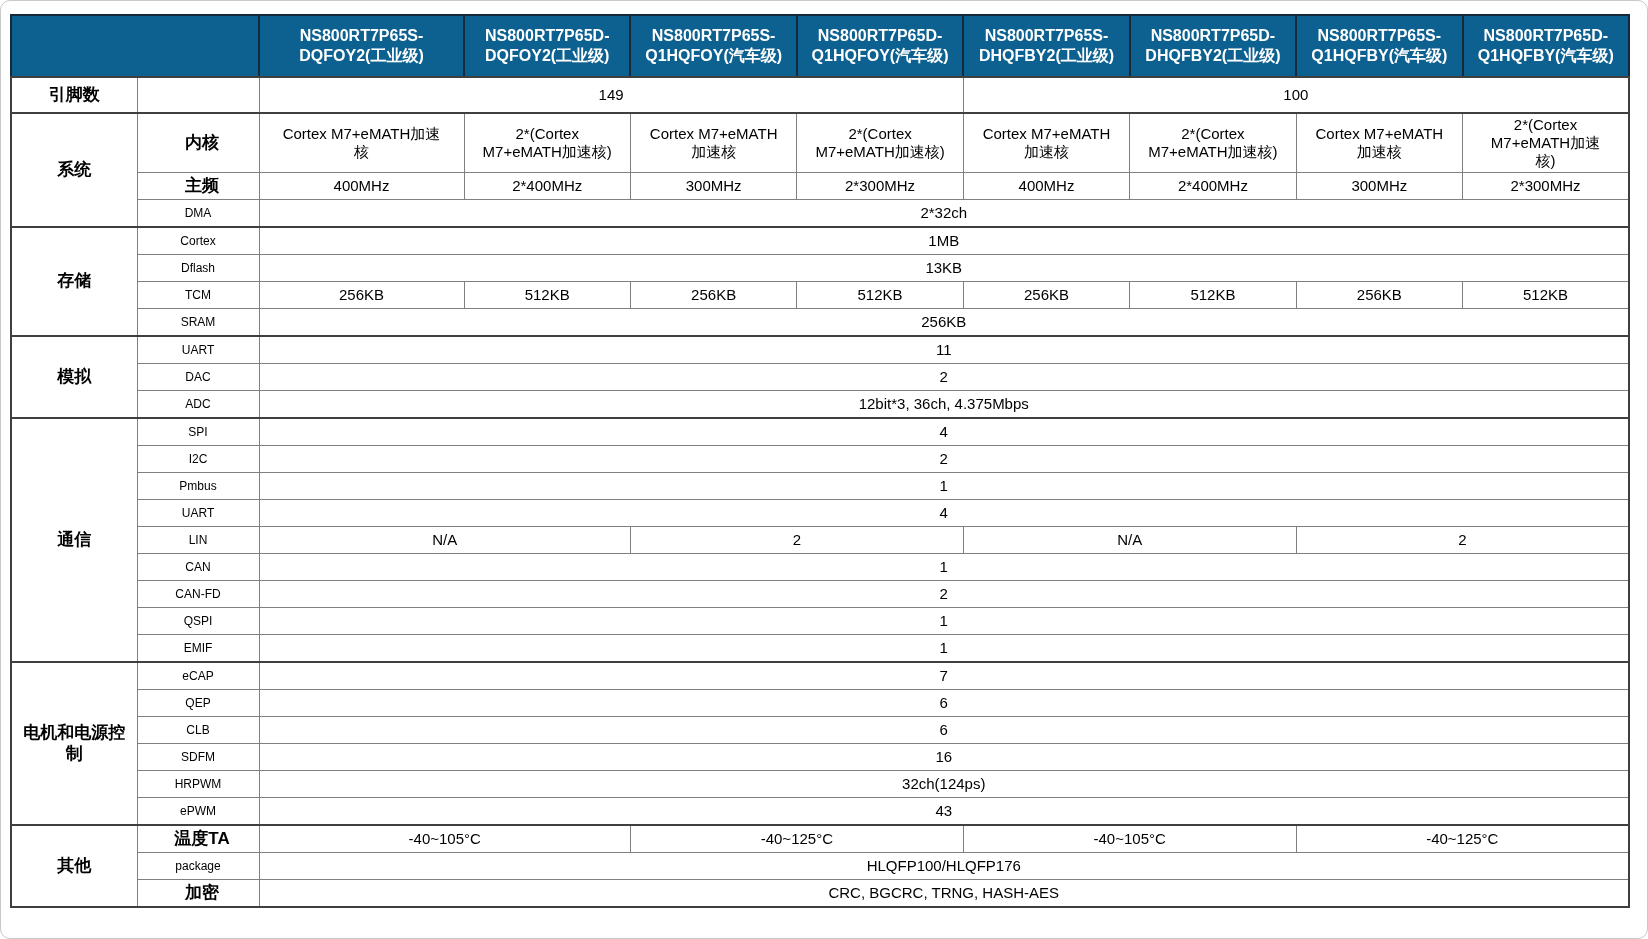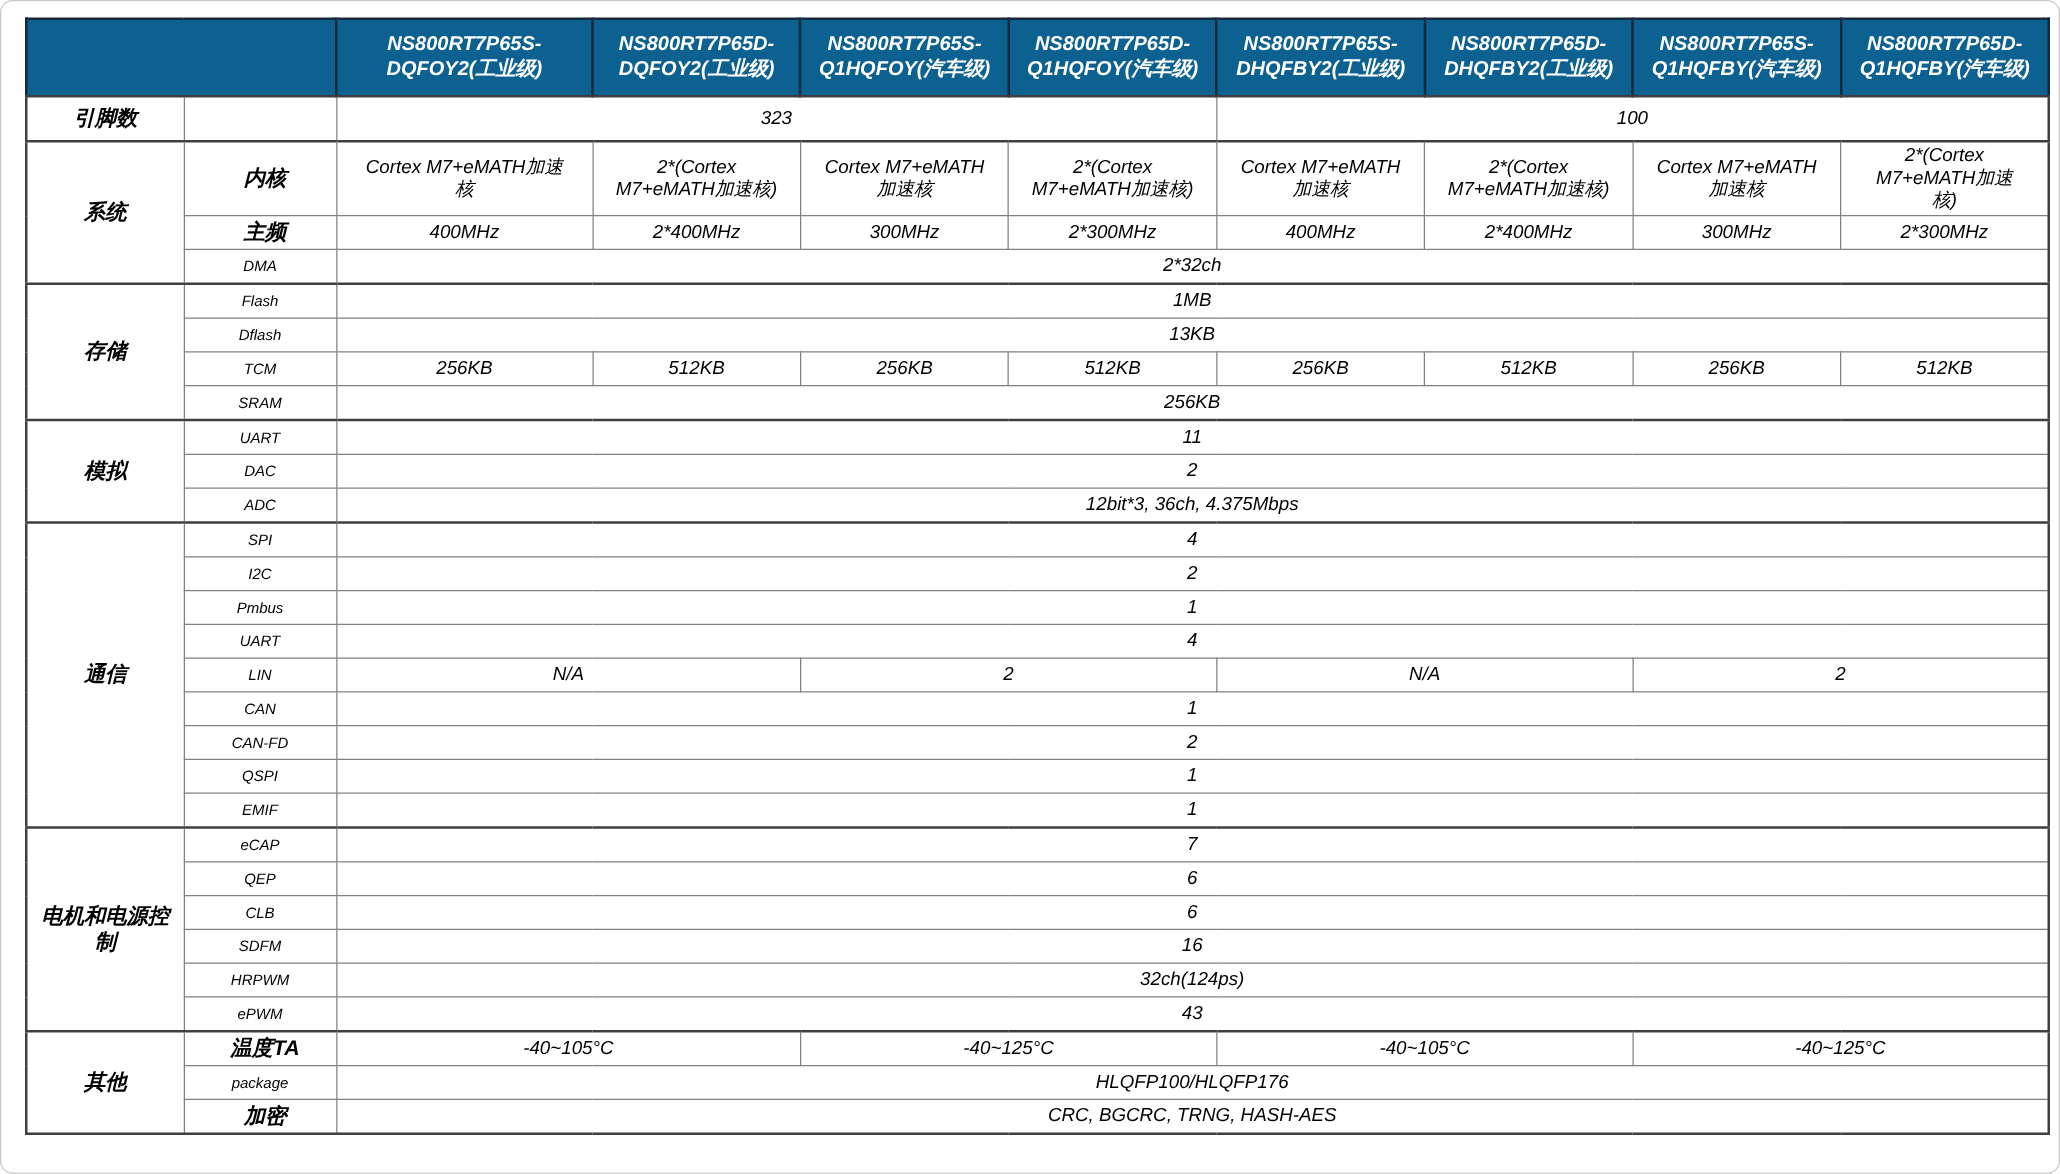--- a/index.html
+++ b/index.html
@@ -6,24 +6,23 @@
   body{
     width:1648px;height:939px;position:relative;overflow:hidden;
     font-family:"Liberation Sans","DejaVu Sans",sans-serif;
     color:#000;
   }
   .frame{
     position:absolute;inset:0;border:1px solid #c9c9c9;border-radius:10px;
     pointer-events:none;box-sizing:border-box;
   }
   table{
-    position:absolute;left:20px;top:14px;width:1620px;
+    position:absolute;left:10px;top:14px;width:1620px;
     border-collapse:collapse;table-layout:fixed;
     border:2px solid var(--heavy,#3f3f3f);
-    font-style:italic;
   }
   th{
     background:var(--header-bg,#0c6191);
     color:var(--header-fg,#ffffff);
     border:2px solid var(--header-div,#14293a);
     border-bottom:2px solid var(--heavy,#3f3f3f);
     font-size:16px;font-weight:bold;line-height:1.25;
     height:60px;padding:0 4px;text-align:center;
   }
   td{
@@ -67,21 +66,21 @@
         <th>NS800RT7P65S-DHQFBY2(工业级)</th>
         <th>NS800RT7P65D-DHQFBY2(工业级)</th>
         <th>NS800RT7P65S-Q1HQFBY(汽车级)</th>
         <th>NS800RT7P65D-Q1HQFBY(汽车级)</th>
       </tr>
   </thead>
   <tbody>
       <tr class="group-start row-pin">
         <td rowspan="1" class="group-cell">引脚数</td>
         <td class="item-cell"></td>
-        <td colspan="4" class="val">323</td>
+        <td colspan="4" class="val">149</td>
         <td colspan="4" class="val">100</td>
       </tr>
       <tr class="group-start row-core">
         <td rowspan="3" class="group-cell">系统</td>
         <td class="item-cell cn">内核</td>
         <td colspan="1" class="val">Cortex M7+eMATH加速核</td>
         <td colspan="1" class="val">2*(Cortex M7+eMATH加速核)</td>
         <td colspan="1" class="val">Cortex M7+eMATH加速核</td>
         <td colspan="1" class="val">2*(Cortex M7+eMATH加速核)</td>
         <td colspan="1" class="val">Cortex M7+eMATH加速核</td>
@@ -99,21 +98,21 @@
         <td colspan="1" class="val">2*400MHz</td>
         <td colspan="1" class="val">300MHz</td>
         <td colspan="1" class="val">2*300MHz</td>
       </tr>
       <tr class="">
         <td class="item-cell">DMA</td>
         <td colspan="8" class="val">2*32ch</td>
       </tr>
       <tr class="group-start">
         <td rowspan="4" class="group-cell">存储</td>
-        <td class="item-cell">Flash</td>
+        <td class="item-cell">Cortex</td>
         <td colspan="8" class="val">1MB</td>
       </tr>
       <tr class="">
         <td class="item-cell">Dflash</td>
         <td colspan="8" class="val">13KB</td>
       </tr>
       <tr class="">
         <td class="item-cell">TCM</td>
         <td colspan="1" class="val">256KB</td>
         <td colspan="1" class="val">512KB</td>

